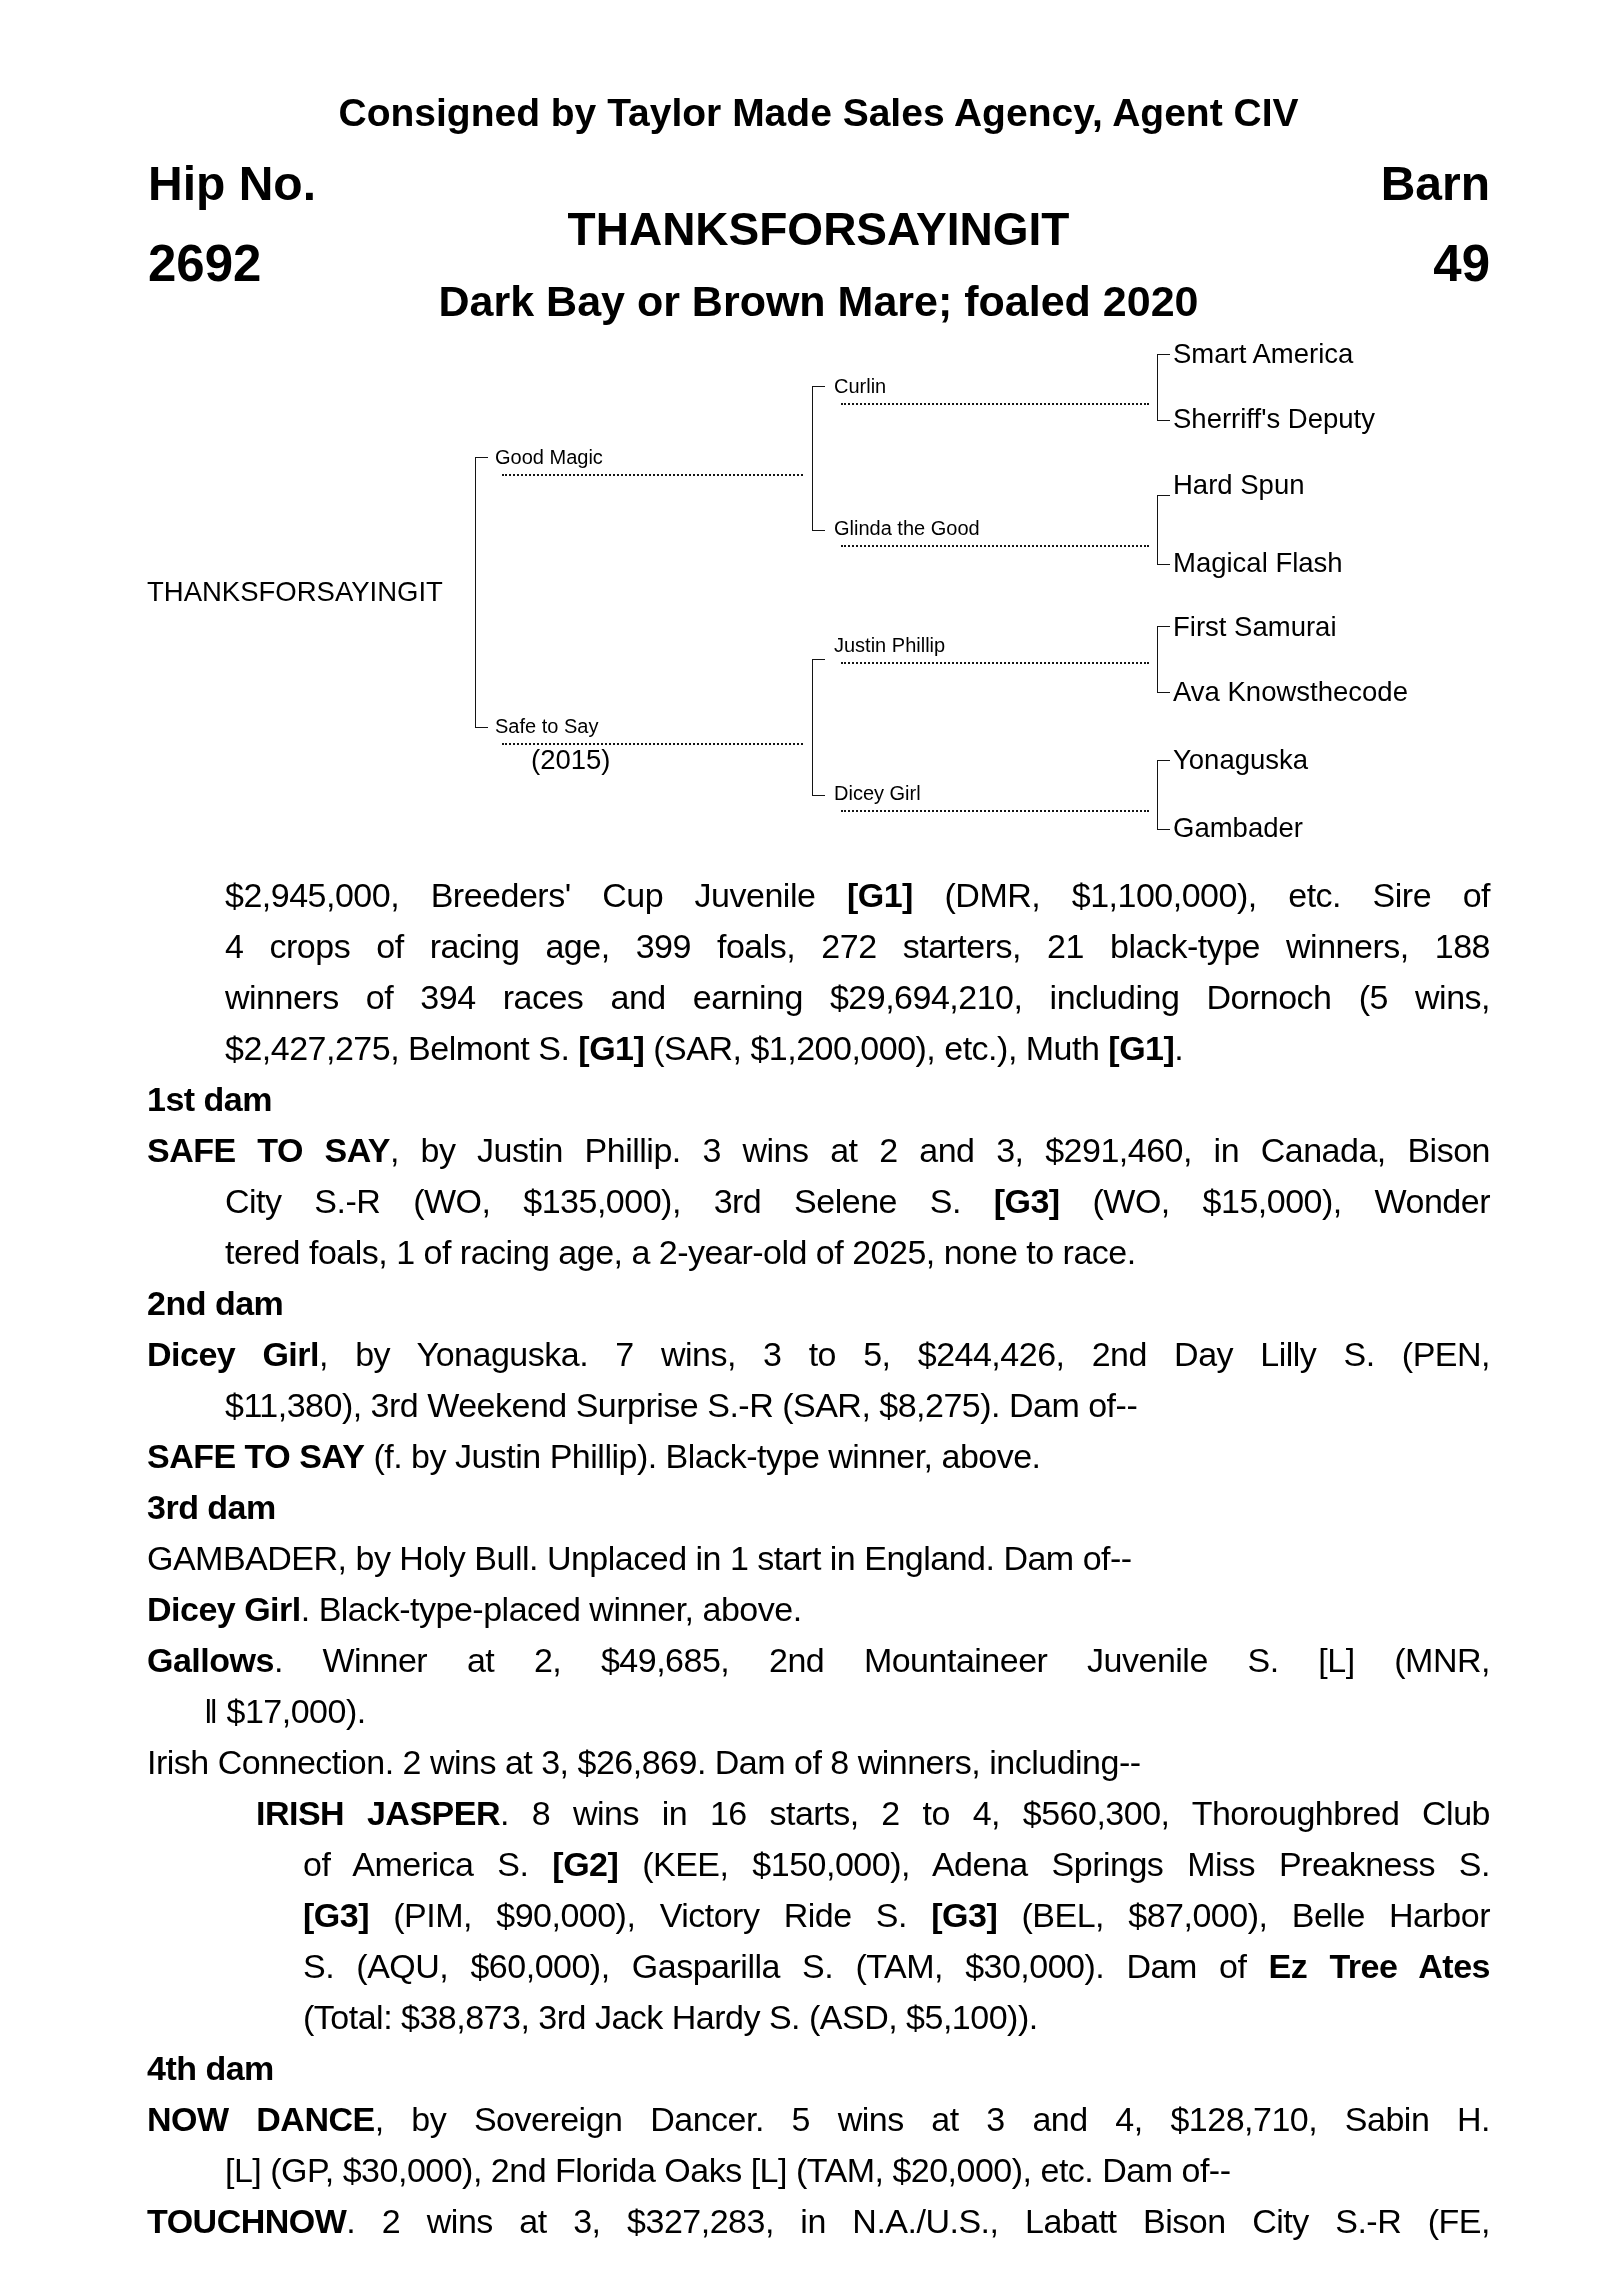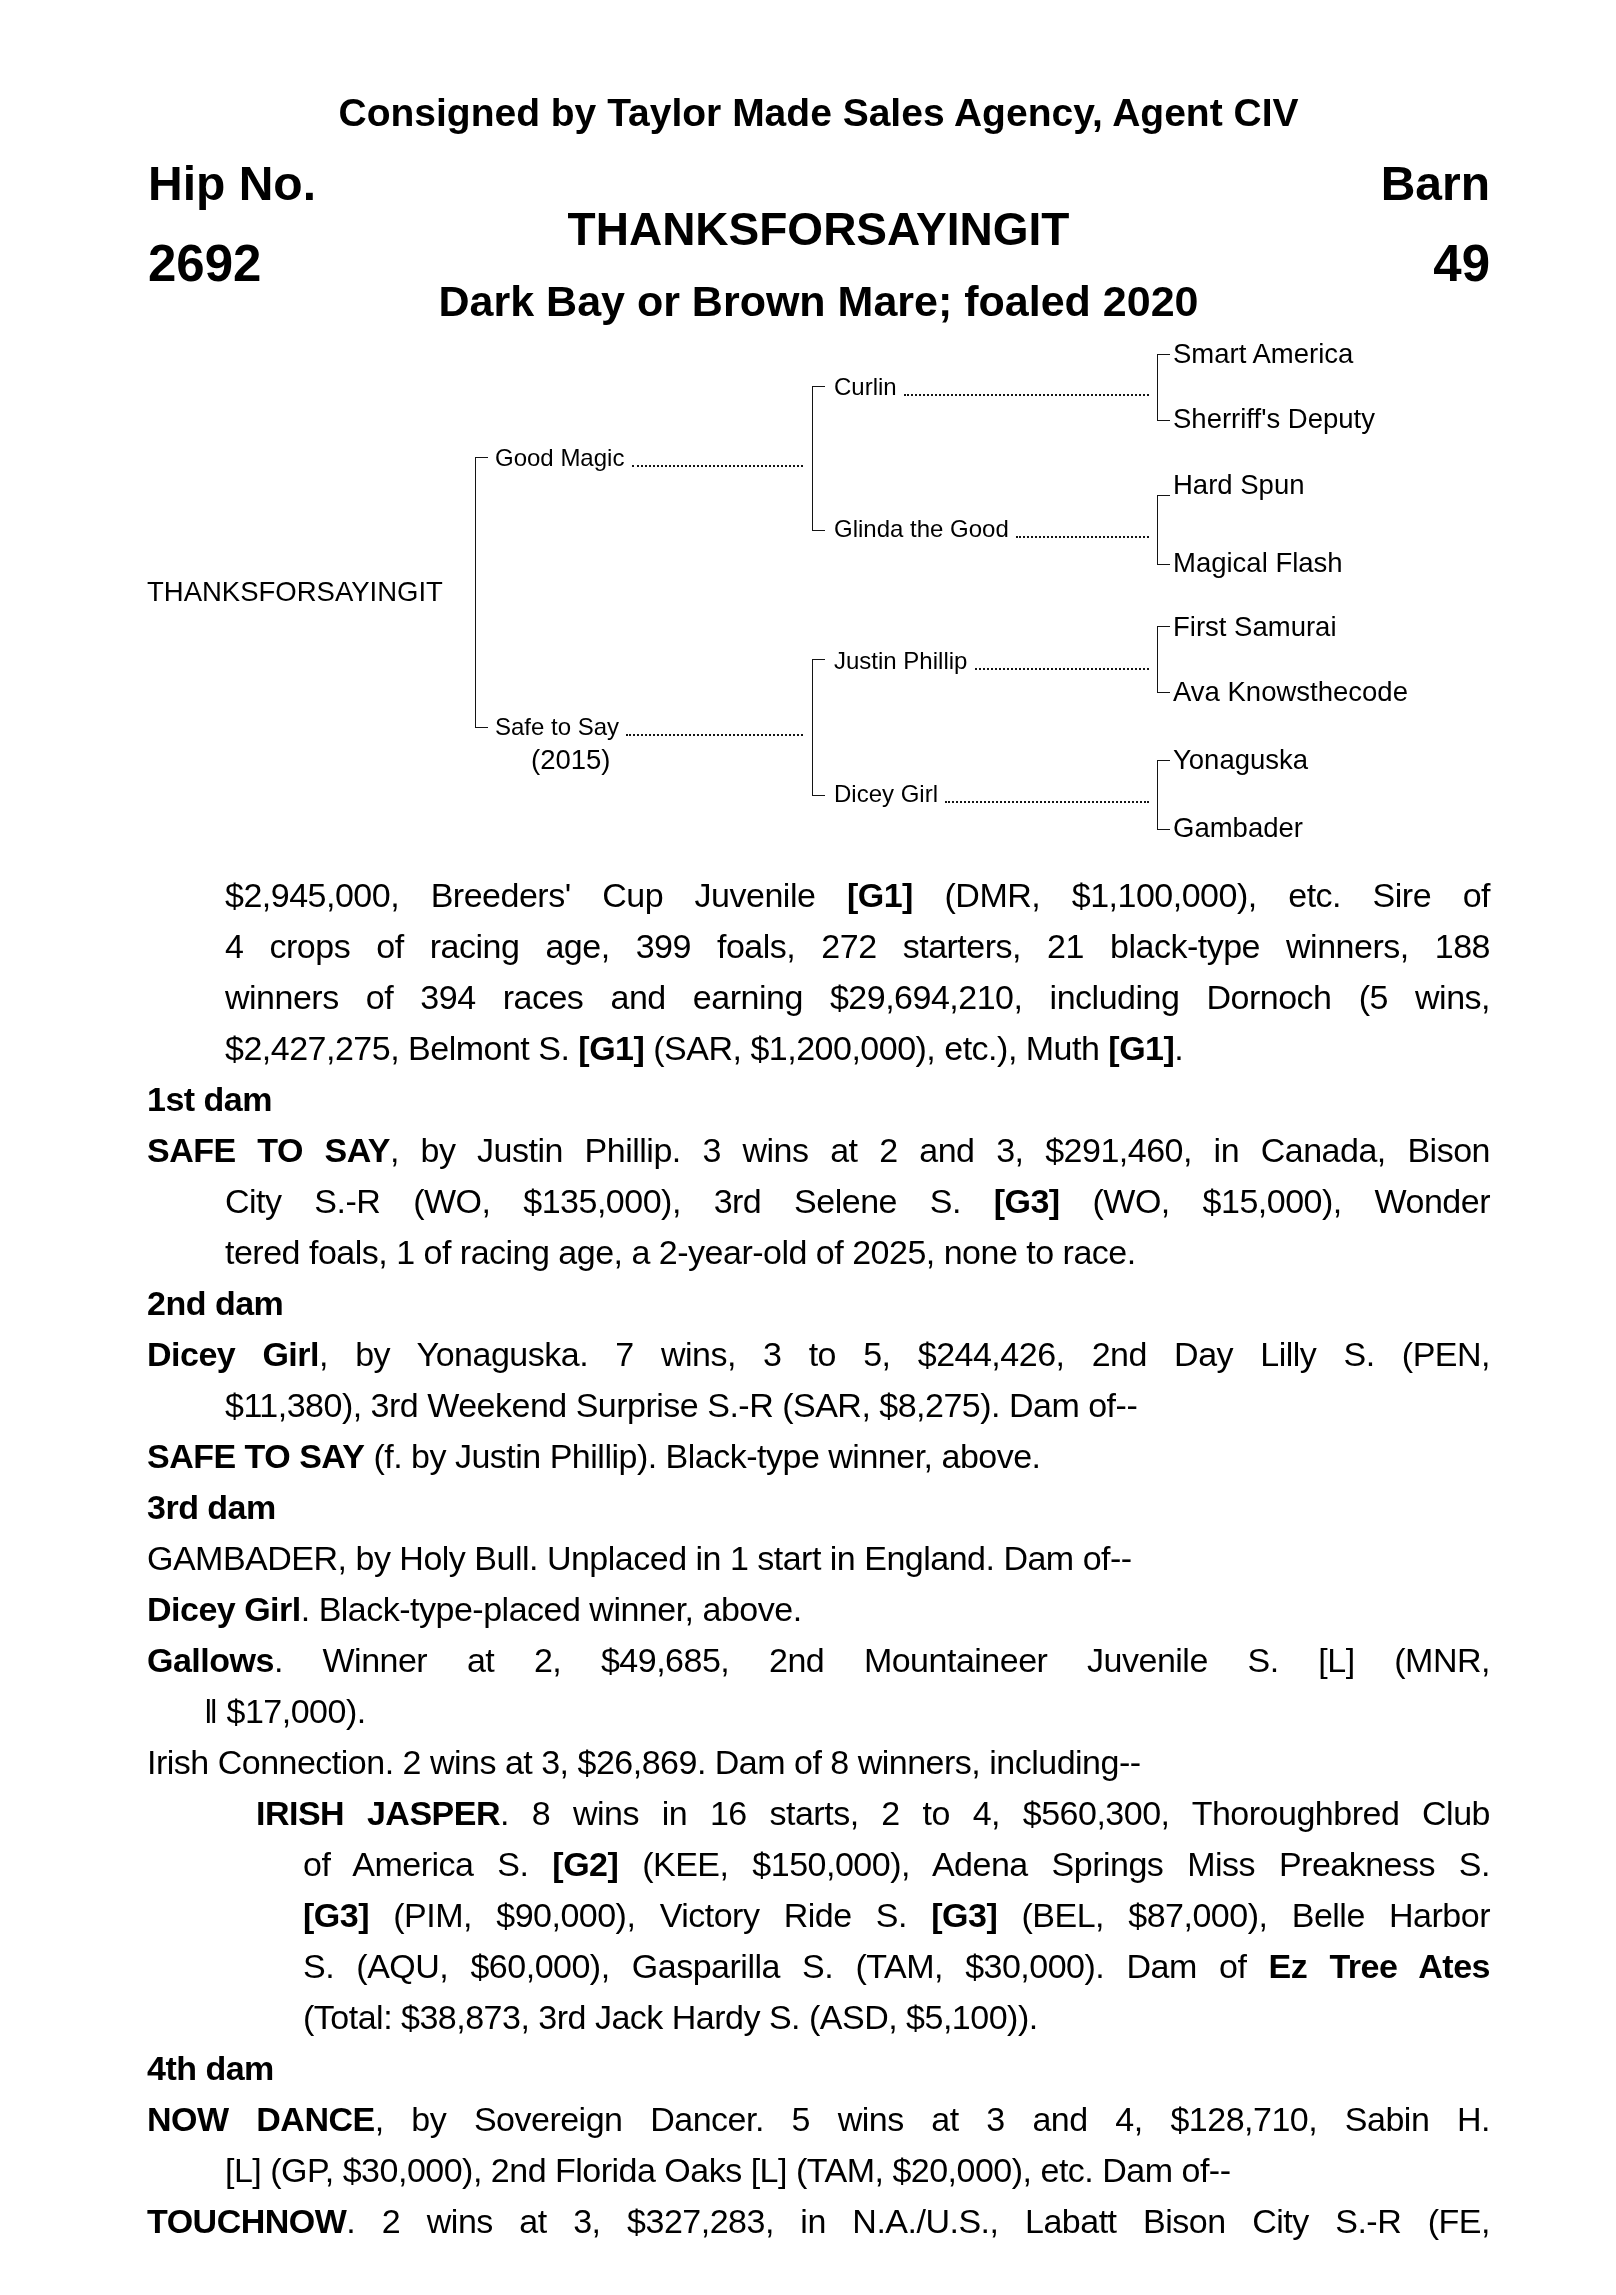--- a/index.html
+++ b/index.html
@@ -11,32 +11,32 @@
   .hdr-center{position:absolute;left:147px;width:1343px;text-align:center;font-weight:700;white-space:nowrap;}
   .consignor{top:89px;font-size:39px;line-height:48px;}
   .horse-title{top:204px;font-size:46px;line-height:51px;}
   .color-line{top:277px;font-size:43px;line-height:48px;}
   .corner{position:absolute;font-weight:700;white-space:nowrap;}
   .hip-label{left:148px;top:158px;font-size:48px;line-height:51px;}
   .hip-number{left:148px;top:237px;font-size:51px;line-height:54px;}
   .barn-label{right:126px;top:158px;font-size:48px;line-height:51px;text-align:right;}
   .barn-number{right:126px;top:237px;font-size:51px;line-height:54px;text-align:right;}
   
-  .ped-row{position:absolute;display:flex;height:33px;font-size:24px;line-height:33px;white-space:nowrap;}
+  .ped-row{position:absolute;display:flex;height:33px;font-size:20px;line-height:33px;white-space:nowrap;flex-direction:column;}
   .ped-row .lead{flex:1;border-bottom:2.8px dotted #141414;margin:0 3.7px 6.9px 7.3px;}
   .ped-plain{position:absolute;font-size:27.5px;line-height:33px;white-space:nowrap;}
   .brk{position:absolute;width:12px;border-left:1.8px solid #141414;border-top:1.8px solid #141414;border-bottom:1.8px solid #141414;}
   
   .r-subject{left:147px;top:575px;}
   .r-sire{left:495px;top:441px;width:312px;}
   .r-dam{left:495px;top:710px;width:312px;}
   .r-dam-year{left:531px;top:743px;}
   .r-ss{left:834px;top:370px;width:319px;}
   .r-sd{left:834px;top:512px;width:319px;}
-  .r-ds{left:834px;top:644px;width:319px;}
+  .r-ds{left:834px;top:629px;width:319px;}
   .r-dd{left:834px;top:777px;width:319px;}
   .g3-1{left:1173px;top:337px;}  .g3-2{left:1173px;top:402px;}
   .g3-3{left:1173px;top:468px;} .g3-4{left:1173px;top:546px;}
   .g3-5{left:1173px;top:610px;} .g3-6{left:1173px;top:675px;}
   .g3-7{left:1173px;top:743px;} .g3-8{left:1173px;top:811px;}
   .b1{left:475px;top:457px;height:269px;}
   .b2{left:812px;top:386px;height:143px;}
   .b3{left:812px;top:659px;height:135px;}
   .b4{left:1157px;top:354px;height:65px;}
   .b5{left:1157px;top:495px;height:68px;}

